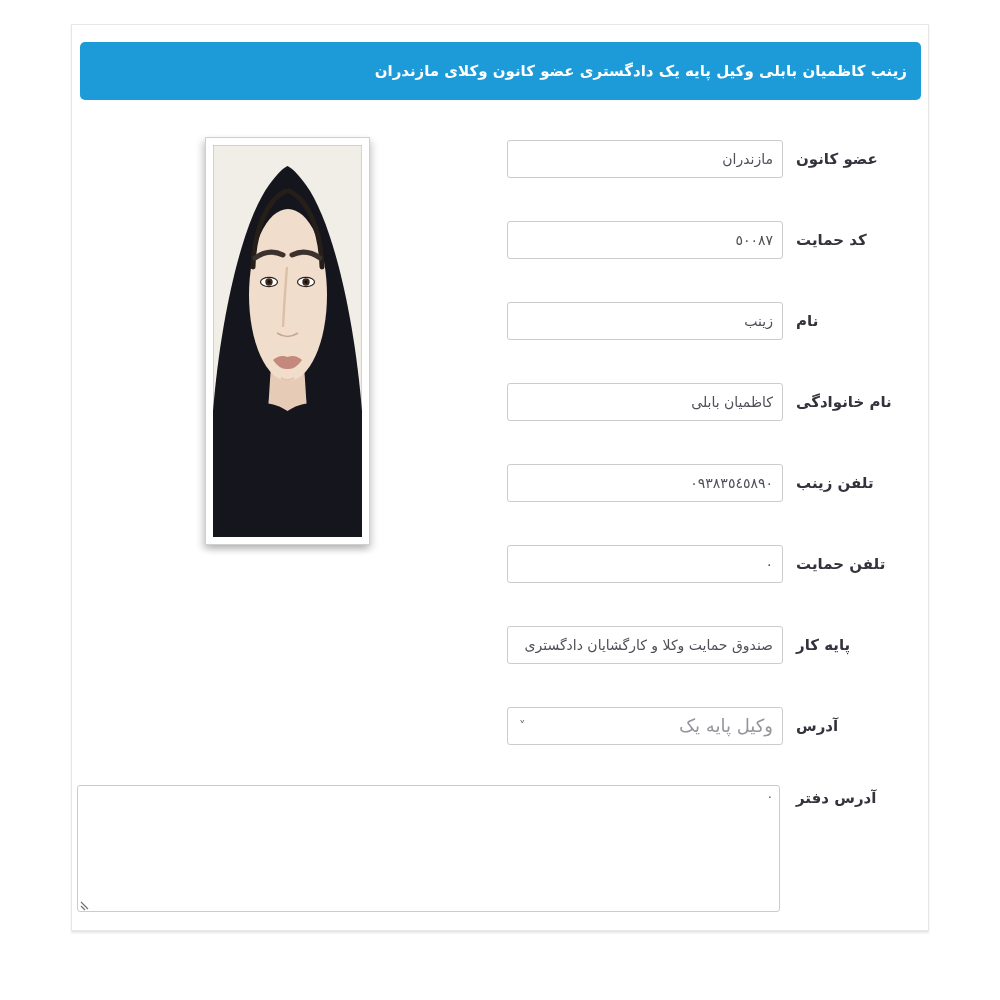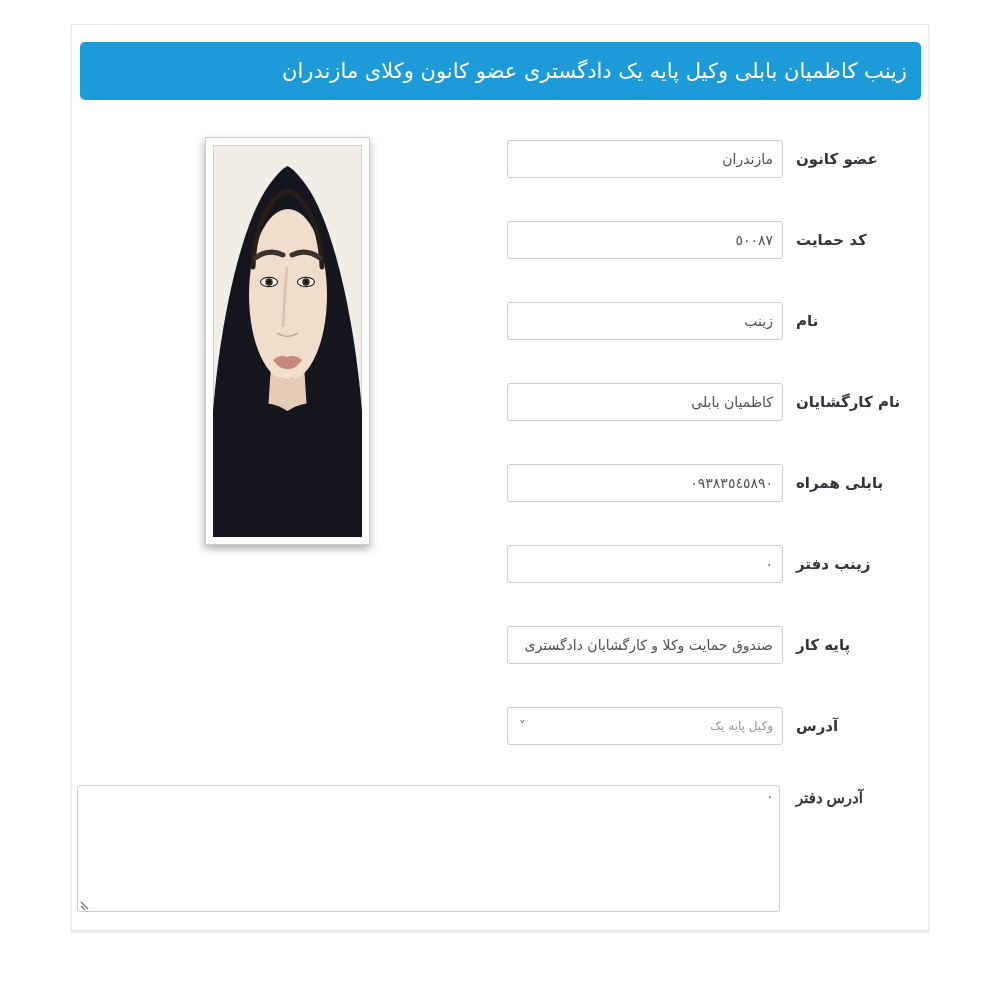--- a/index.html
+++ b/index.html
@@ -11,21 +11,21 @@
     position:absolute;left:71px;top:24px;width:858px;height:907px;
     background:#ffffff;border:1px solid #e7e7e7;box-sizing:border-box;
     box-shadow:0 2px 2px rgba(0,0,0,0.10);
   }
   .header-bar{
     position:absolute;left:80px;top:42px;width:841px;height:58px;
     background:#1d9bd8;border-radius:5px;box-sizing:border-box;
   }
   .header-bar .title{
     display:block;direction:rtl;text-align:right;padding:0 14px;
-    line-height:58px;color:#ffffff;font-weight:normal;font-size:21px;
+    line-height:58px;color:#ffffff;font-weight:bold;font-size:15px;
     white-space:nowrap;overflow:hidden;margin-left:31px;
   }
   .photo-frame{
     position:absolute;left:205px;top:137px;width:165px;height:408px;
     background:#ffffff;border:1px solid #cfcfcf;box-sizing:border-box;padding:7px;
     box-shadow:-3px 4px 7px rgba(0,0,0,0.18), 3px 4px 7px rgba(0,0,0,0.14);
   }
   .photo-frame svg{display:block;}
   .row{position:absolute;left:0;width:1000px;height:38px;}
   .f-input{
@@ -37,29 +37,29 @@
   .f-label{
     position:absolute;left:796px;top:0;line-height:38px;direction:rtl;
     font-weight:bold;font-size:15px;color:#33333d;white-space:nowrap;text-align:center;
   }
   .select-box{
     position:absolute;left:507px;top:0;width:276px;height:38px;box-sizing:border-box;
     border:1px solid #cccccc;border-radius:3px;background:#ffffff;cursor:pointer;
   }
   .select-value{
     position:absolute;right:9px;top:0;line-height:36px;direction:rtl;
-    font-size:12px;color:#95959c;white-space:nowrap;
+    font-size:18px;color:#95959c;white-space:nowrap;
   }
   .select-chevron{
     position:absolute;left:11px;top:0;line-height:36px;font-size:13px;color:#6b6b72;
   }
   .addr-row{position:absolute;left:0;top:785px;width:1000px;height:127px;}
   .addr-label{
     position:absolute;left:796px;top:4px;direction:rtl;font-weight:bold;
-    font-size:15px;color:#33333d;white-space:nowrap;font-family:Liberation Serif, serif;
+    font-size:15px;color:#33333d;white-space:nowrap;
   }
   .addr-textarea{
     position:absolute;left:77px;top:0;width:703px;height:127px;box-sizing:border-box;
     border:1px solid #cccccc;border-radius:3px;background:#ffffff;resize:none;
     direction:rtl;text-align:right;padding:4px 7px;font-family:"DejaVu Sans",sans-serif;
     font-size:13px;color:#555;outline:none;overflow:hidden;
   }
   .resize-grip{position:absolute;left:79px;top:115px;width:11px;height:11px;pointer-events:none;}
 </style>
 </head>
@@ -113,29 +113,29 @@
   <div class="row" style="top:221px">
     <input class="f-input" value="٥٠٠٨٧" style="">
     <span class="f-label">کد حمایت</span>
   </div>
   <div class="row" style="top:302px">
     <input class="f-input" value="زینب" style="">
     <span class="f-label">نام</span>
   </div>
   <div class="row" style="top:383px">
     <input class="f-input" value="کاظمیان بابلی" style="">
-    <span class="f-label">نام کارگشایان</span>
+    <span class="f-label">نام خانوادگی</span>
   </div>
   <div class="row" style="top:464px">
     <input class="f-input" value="٠٩٣٨٣٥٤٥٨٩٠" style="">
-    <span class="f-label">بابلی همراه</span>
+    <span class="f-label">تلفن زینب</span>
   </div>
   <div class="row" style="top:545px">
     <input class="f-input" value="٠" style="">
-    <span class="f-label">زینب دفتر</span>
+    <span class="f-label">تلفن حمایت</span>
   </div>
   <div class="row" style="top:626px">
     <input class="f-input" value="صندوق حمایت وکلا و کارگشایان دادگستری" style="">
     <span class="f-label">پایه کار</span>
   </div>
   <div class="row" style="top:707px">
     <div class="select-box">
       <span class="select-value">وکیل پایه یک</span>
       <span class="select-chevron">˅</span>
     </div>

